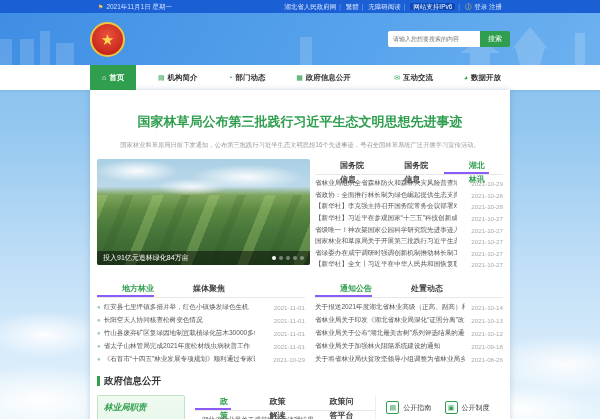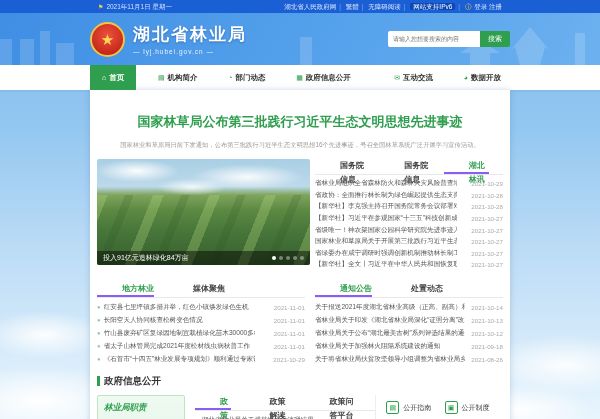--- a/index.html
+++ b/index.html
@@ -128,24 +128,20 @@
         <rect x="300" y="24" width="12" height="28"></rect>
       <polygon points="470,52 470,40 460,40 475,30 465,30 480,20 495,30 485,30 500,40 490,40 490,52"></polygon>
       <polygon points="520,52 515,34 510,38 530,14 550,38 545,34 540,52"></polygon>
       <rect x="560,26" y="26" width="12" height="26"></rect>
         <rect x="575" y="20" width="10" height="32"></rect>
     </g>
   </svg>
   <div class="w">
     <div class="brand">
       <div class="emblem">★</div>
-      <div class="brand-text">
-        <div class="site-title">湖北省林业局</div>
-        <div class="site-domain">—&nbsp;<span>lyj.hubei.gov.cn</span>&nbsp;—</div>
-      </div>
     </div>
     <div class="search">
       <input type="text" placeholder="请输入您想要搜索的内容" style="">
       <button class="search-btn">搜索</button>
     </div>
   </div>
 </div>
 
 <div class="navbar">
   <div class="w">

